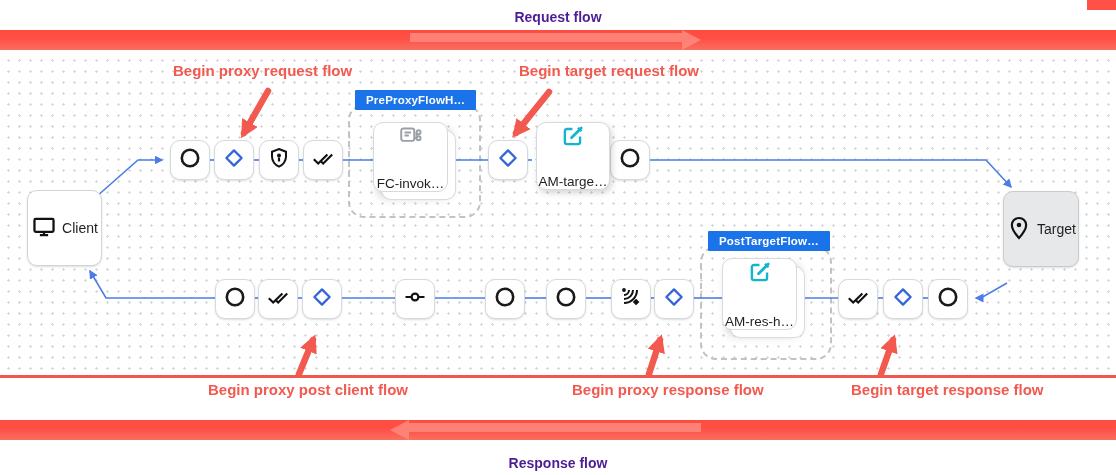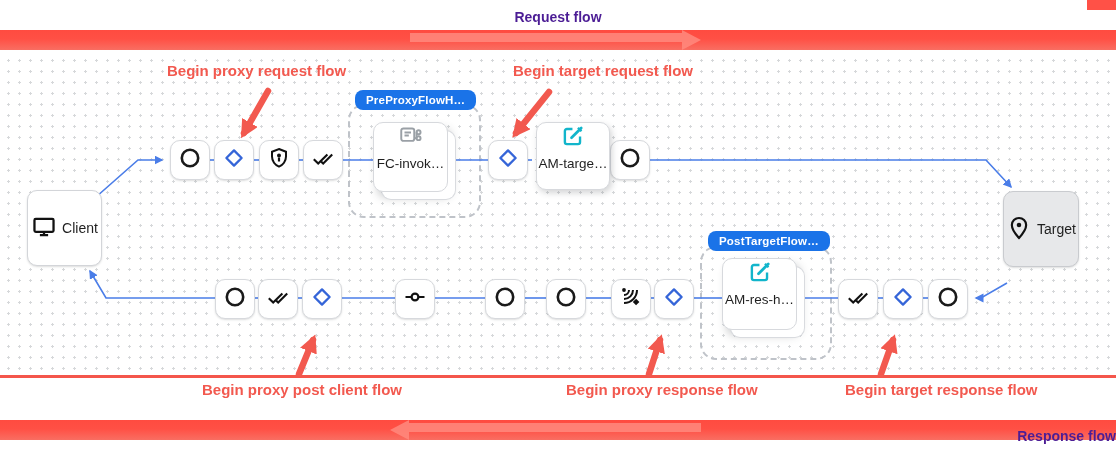--- a/index.html
+++ b/index.html
@@ -23,32 +23,32 @@
 
   
   .pcard{position:absolute;width:38px;height:38px;background:#fff;border:1px solid #d7d9dd;
          border-radius:10px;display:flex;align-items:center;justify-content:center;
          box-shadow:0 1px 2px rgba(60,64,67,.18);z-index:3;}
   .bignode{position:absolute;background:#fff;border:1px solid #d3d5d9;border-radius:10px;
            display:flex;flex-direction:row;align-items:center;justify-content:center;gap:5px;
            font-size:14px;color:#1f1f1f;z-index:3;box-shadow:0 1px 2px rgba(60,64,67,.18);}
   .target-node{background:#e7e8ea;border-color:#c9cbcf;}
   .policy{position:absolute;background:#fff;border:1px solid #d7d9dd;border-radius:10px;
-          display:flex;flex-direction:column;align-items:center;justify-content:flex-start;gap:4px;
+          display:flex;flex-direction:column;align-items:center;justify-content:space-between;gap:4px;
           font-size:13.5px;color:#1f1f1f;z-index:3;white-space:nowrap;
           box-shadow:2px 3px 6px rgba(60,64,67,.22);}
   .stacked{box-shadow:8px 8px 0 -1px #ffffff, 8px 8px 0 0 #d9dbdf, 4px 6px 8px rgba(60,64,67,.25);}
 
   
   .flowgroup{position:absolute;border:2px dashed #bfc3c9;border-radius:16px;z-index:1;}
   .badge{position:absolute;background:#1a73e8;color:#fff;font-weight:bold;font-size:11.5px;
-         padding:4px 11px;border-radius:8px;z-index:4;letter-spacing:.2px;white-space:nowrap;}
-
-  
-  .anno{position:absolute;color:#f2594f;font-weight:bold;font-size:15px;z-index:6;white-space:nowrap;}
+         padding:4px 11px;border-radius:1px;z-index:4;letter-spacing:.2px;white-space:nowrap;}
+
+  
+  .anno{position:absolute;color:#f2594f;font-weight:bold;font-size:15px;z-index:6;white-space:nowrap;margin-left:6px;}
   svg.overlay{position:absolute;top:0;left:0;z-index:2;pointer-events:none;}
   svg.overlay-top{z-index:5;}
 </style>
 </head>
 <body>
 
 <div id="page">
 
   <div class="flowhead" style="top:9px;">Request flow</div>
   <div class="band-remnant"></div>
@@ -272,15 +272,15 @@
   <div class="anno" style="left:167px;top:62px;">Begin proxy request flow</div>
   <div class="anno" style="left:202px;top:381px;">Begin proxy post client flow</div>
   <div class="anno" style="left:513px;top:62px;">Begin target request flow</div>
   <div class="anno" style="left:566px;top:381px;">Begin proxy response flow</div>
   <div class="anno" style="left:845px;top:381px;">Begin target response flow</div>
 
   <div class="band" style="top:420px;">
     <div class="arrow-head" style="left:390px;top:0;border-top:10px solid transparent;border-bottom:10px solid transparent;border-right:19px solid #ff8a7e;opacity:.85;"></div>
     <div class="arrow-body" style="left:409px;top:3px;width:292px;"></div>
   </div>
-  <div class="flowhead" style="top:428px;text-align:right;">Response flow</div>
+  <div class="flowhead" style="top:455px;">Response flow</div>
 
 </div>
 
 </body></html>

